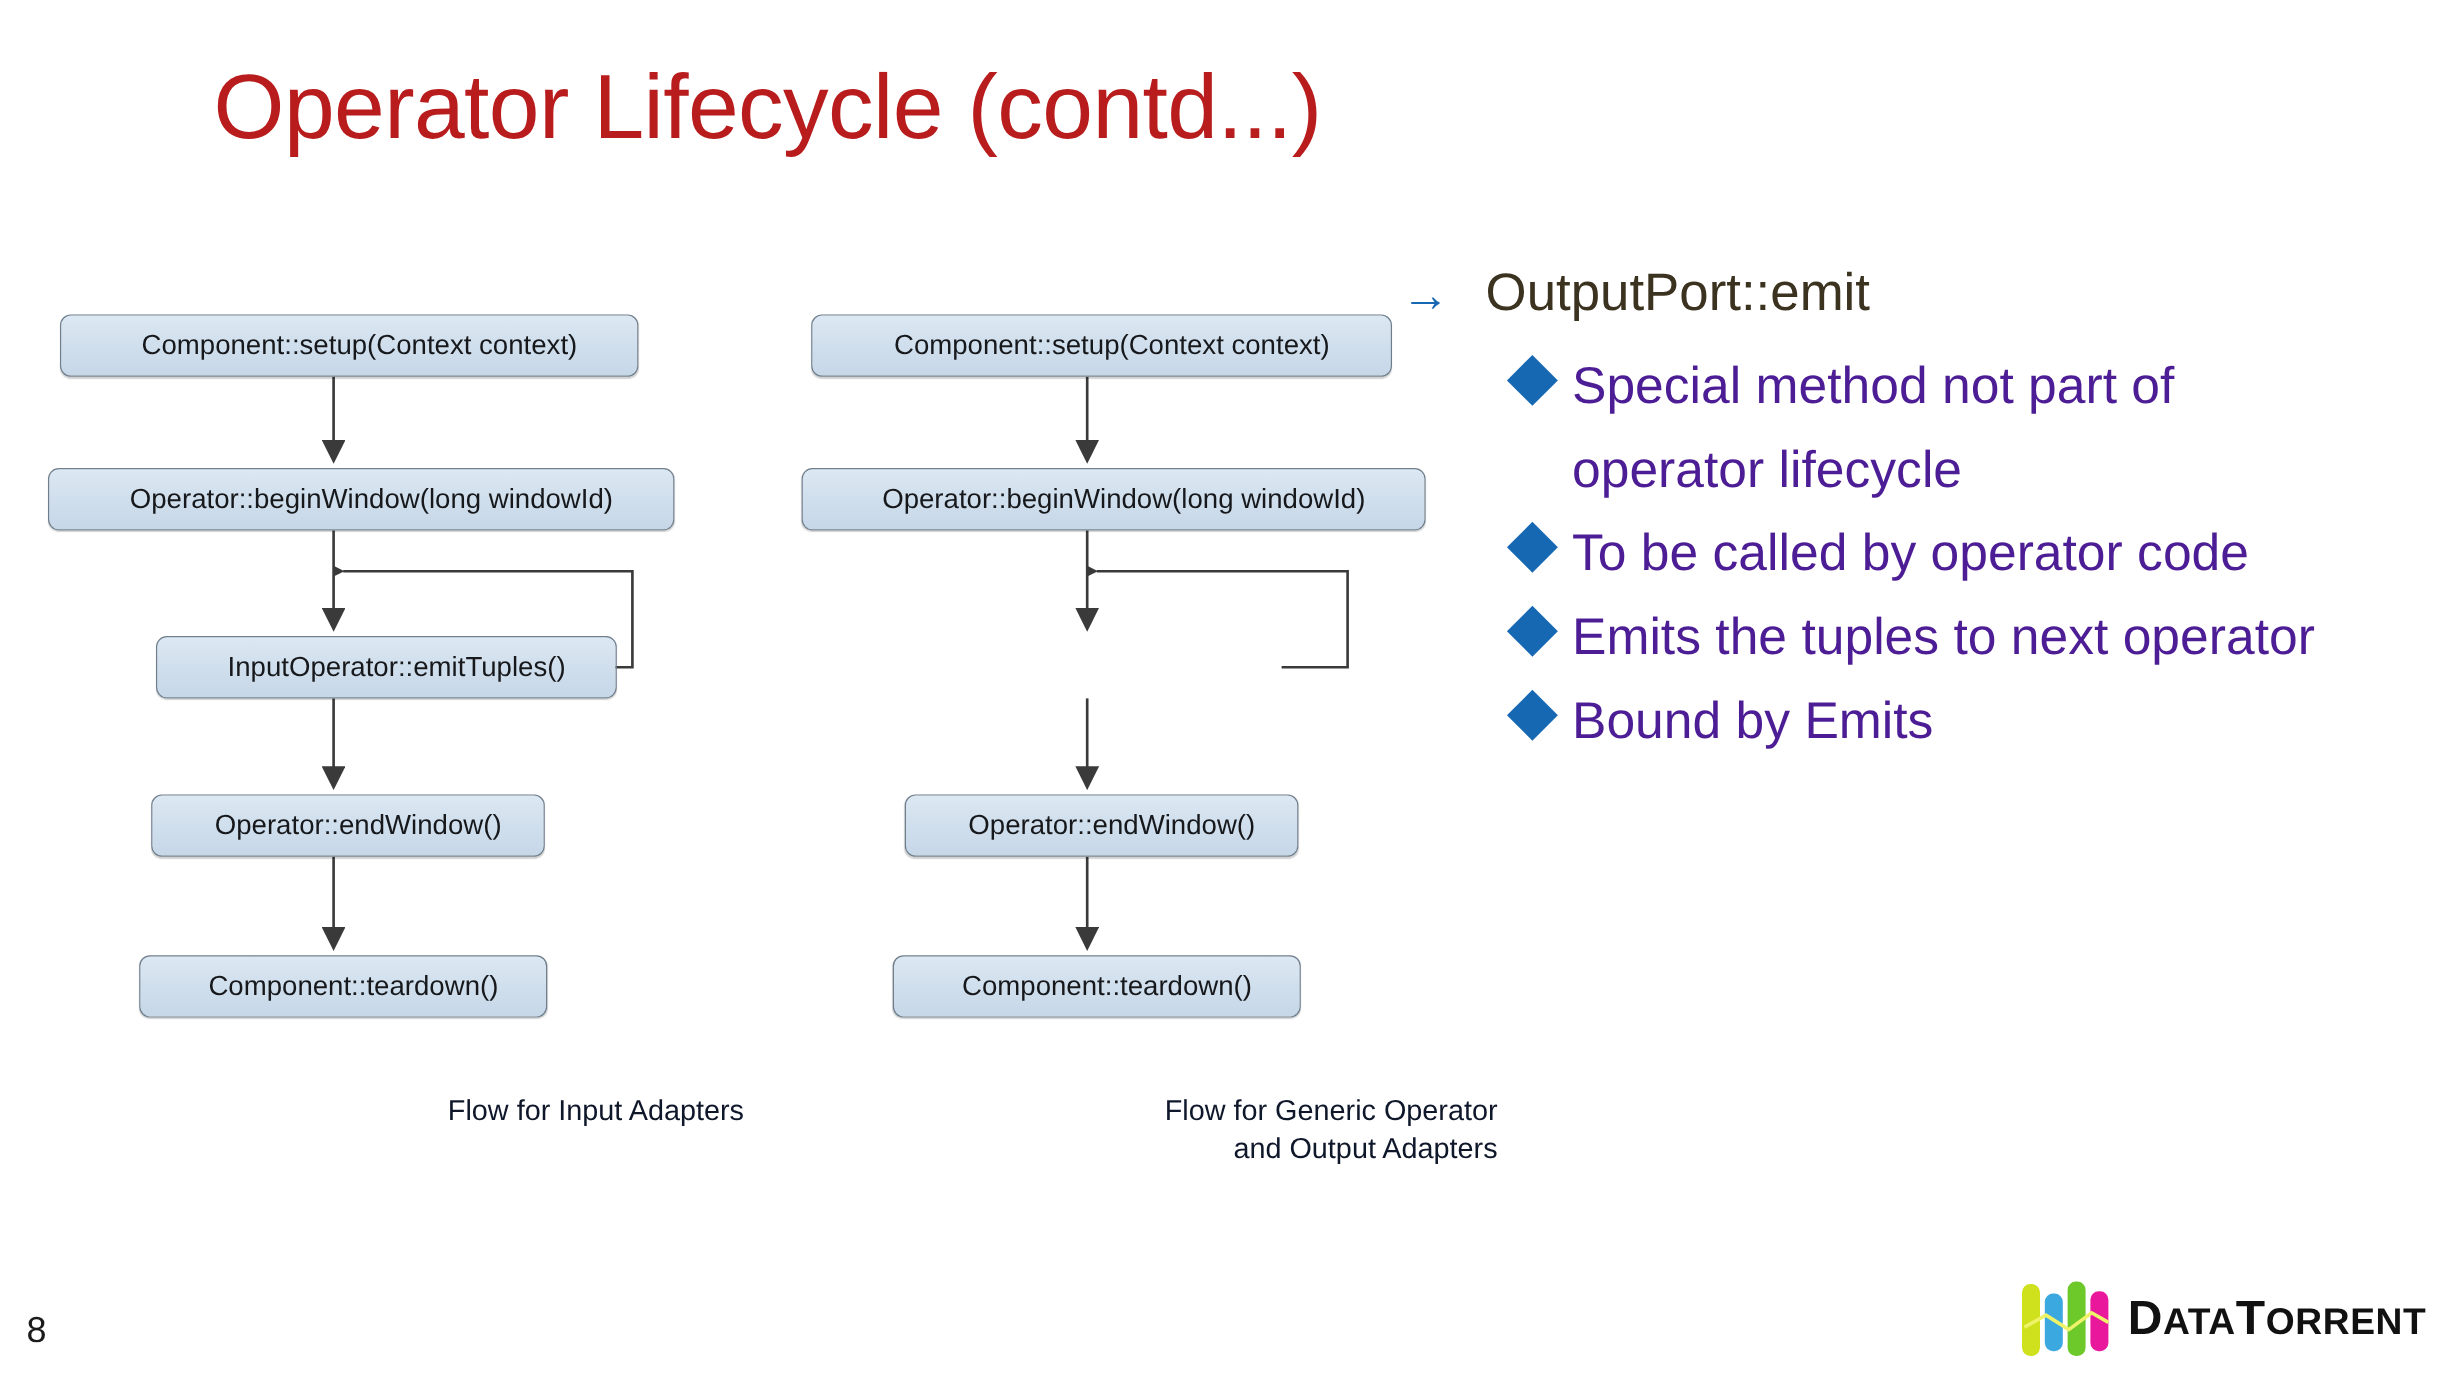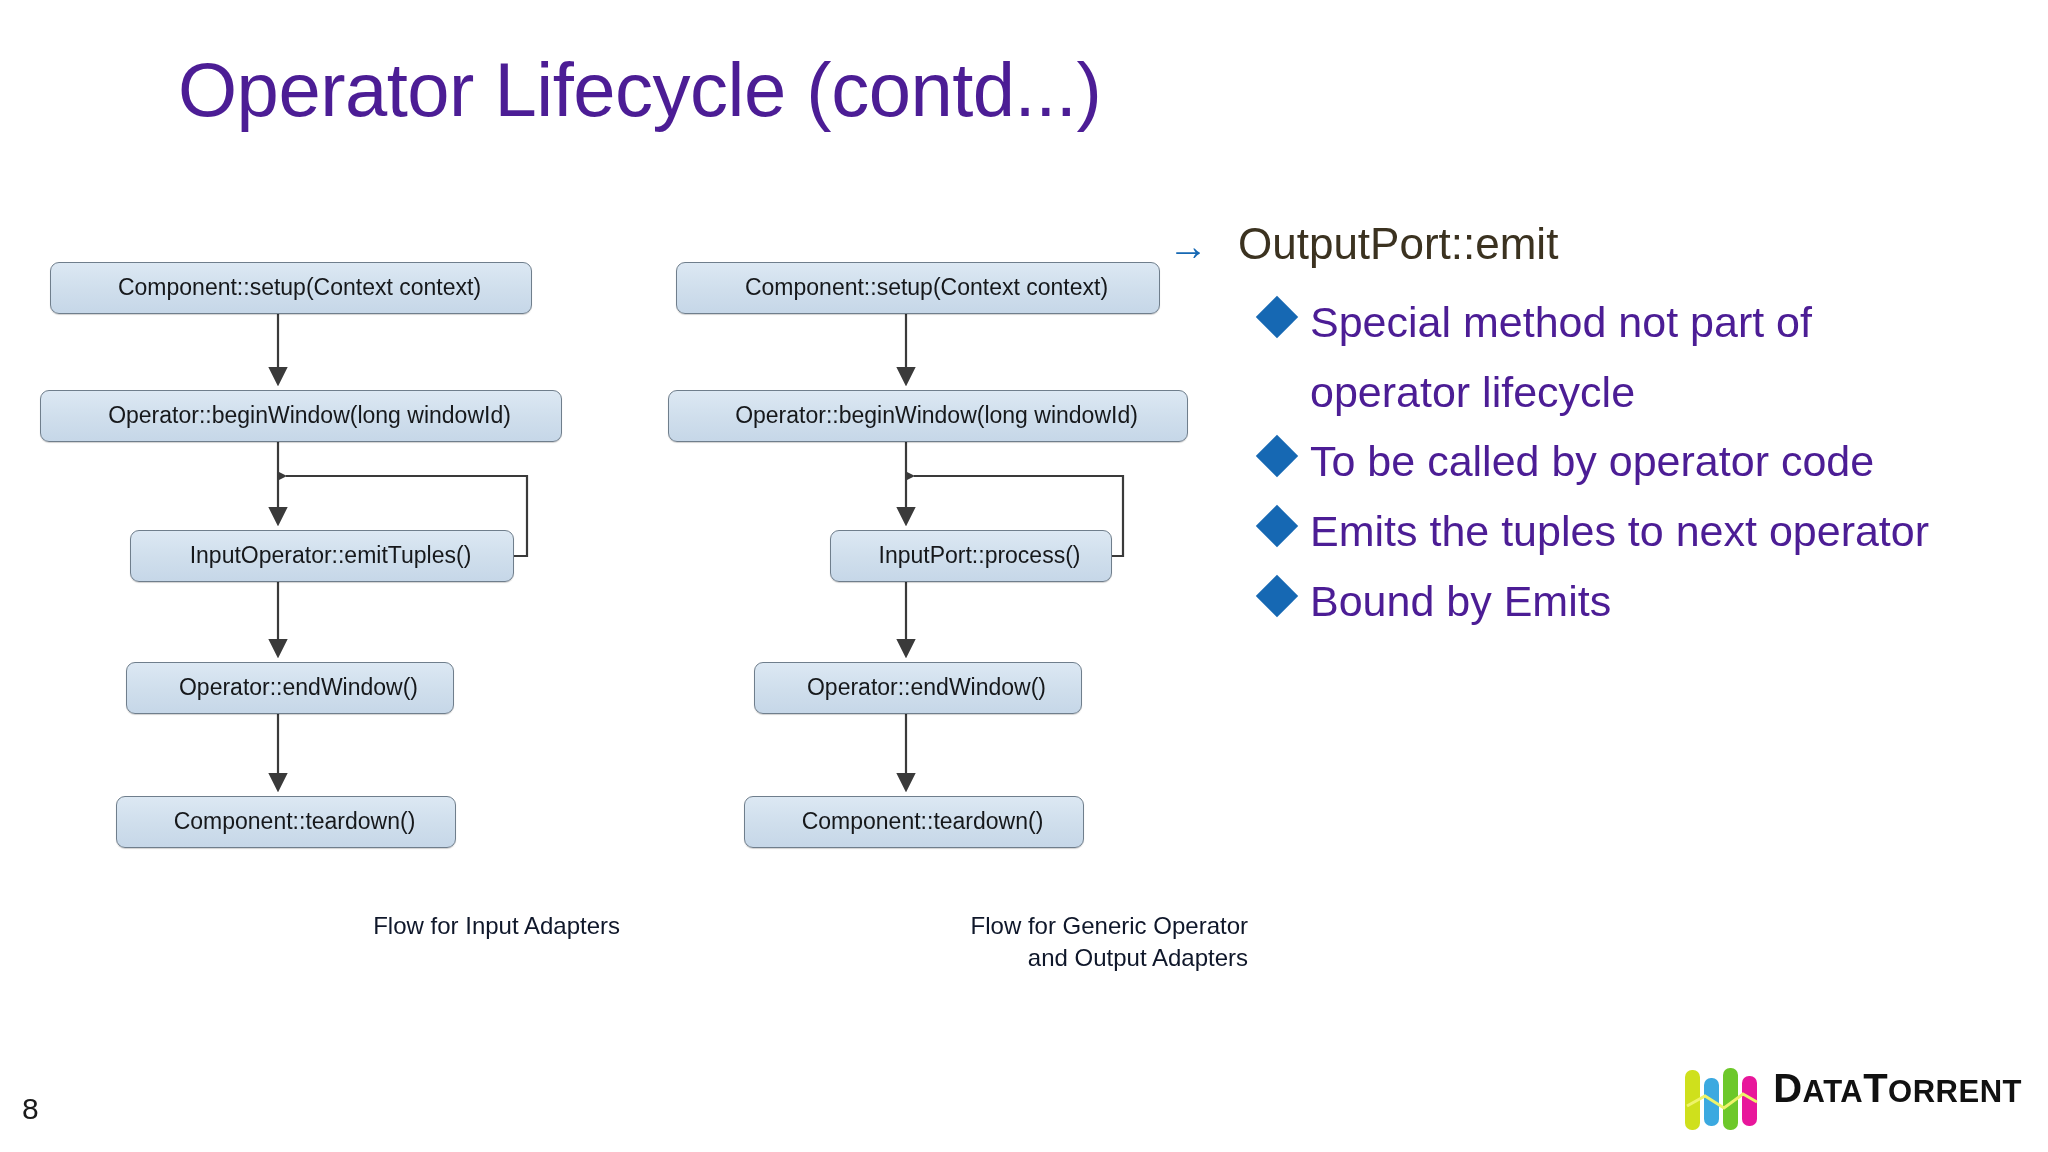--- a/index.html
+++ b/index.html
@@ -15,21 +15,21 @@
     font-family: "Liberation Sans", sans-serif;
   }
 
   
   #slide-title {
     position: absolute;
     left: 178px;
     top: 48px;
     font-size: 76px;
     line-height: 1.1;
-    color: #4c1d95;
+    color: #b91c1c;
     font-weight: normal;
     letter-spacing: -0.5px;
     white-space: nowrap;
   }
 
   
   .flow {
     position: absolute;
     top: 262px;
   }
@@ -146,20 +146,21 @@
     font-size: 30px;
     color: #1a1a1a;
     font-family: "Liberation Sans", sans-serif;
   }
 
   #brand-logo {
     position: absolute;
     right: 26px;
     top: 1066px;
     display: flex;
+    align-items: center;
     gap: 14px;
   }
   .logo-bars {
     position: relative;
     width: 74px;
     height: 66px;
   }
   .logo-bars .bar {
     position: absolute;
     width: 15px;
@@ -234,21 +235,20 @@
       <line x1="238" y1="52" x2="238" y2="120" stroke="#3a3a3a" stroke-width="2.2" marker-end="url(#arrR)"></line>
       <line x1="238" y1="180" x2="238" y2="260" stroke="#3a3a3a" stroke-width="2.2" marker-end="url(#arrR)"></line>
       <path d="M400,294 L455,294 L455,214 L246,214" fill="none" stroke="#3a3a3a" stroke-width="2.2"></path>
       <path d="M247,214 L256,209.5 L256,218.5 z" fill="#3a3a3a" transform="rotate(180 247 214)"></path>
       <line x1="238" y1="320" x2="238" y2="392" stroke="#3a3a3a" stroke-width="2.2" marker-end="url(#arrR)"></line>
       <line x1="238" y1="452" x2="238" y2="526" stroke="#3a3a3a" stroke-width="2.2" marker-end="url(#arrR)"></line>
     </svg>
 
     <div class="node n-setup">Component::setup(Context context)</div>
     <div class="node n-begin">Operator::beginWindow(long windowId)</div>
-    <div class="node n-middle">InputPort::process()</div>
     <div class="node n-end">Operator::endWindow()</div>
     <div class="node n-teardown">Component::teardown()</div>
 
     <div class="caption" id="caption-right">
       <span>Flow for Generic Operator</span><br>
       <span>and Output Adapters</span>
     </div>
   </div>
 </div>
 

